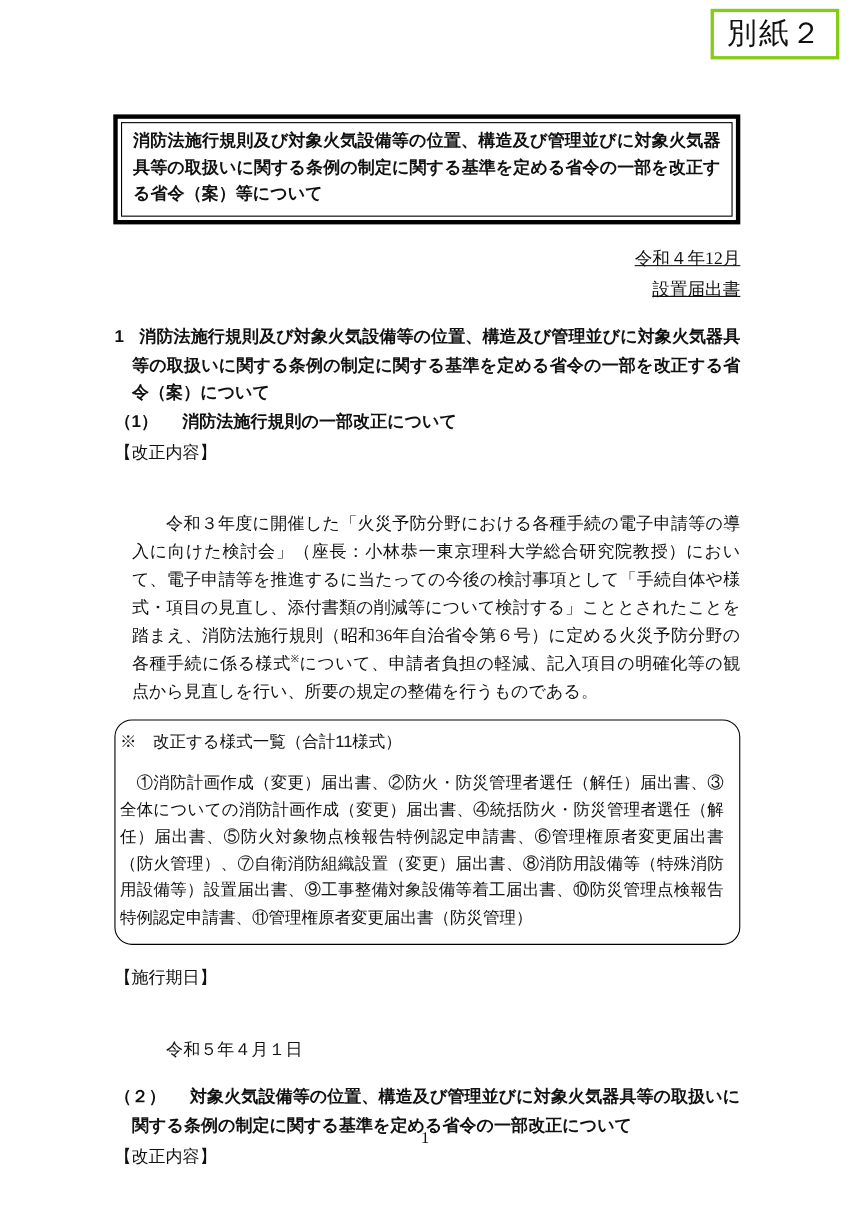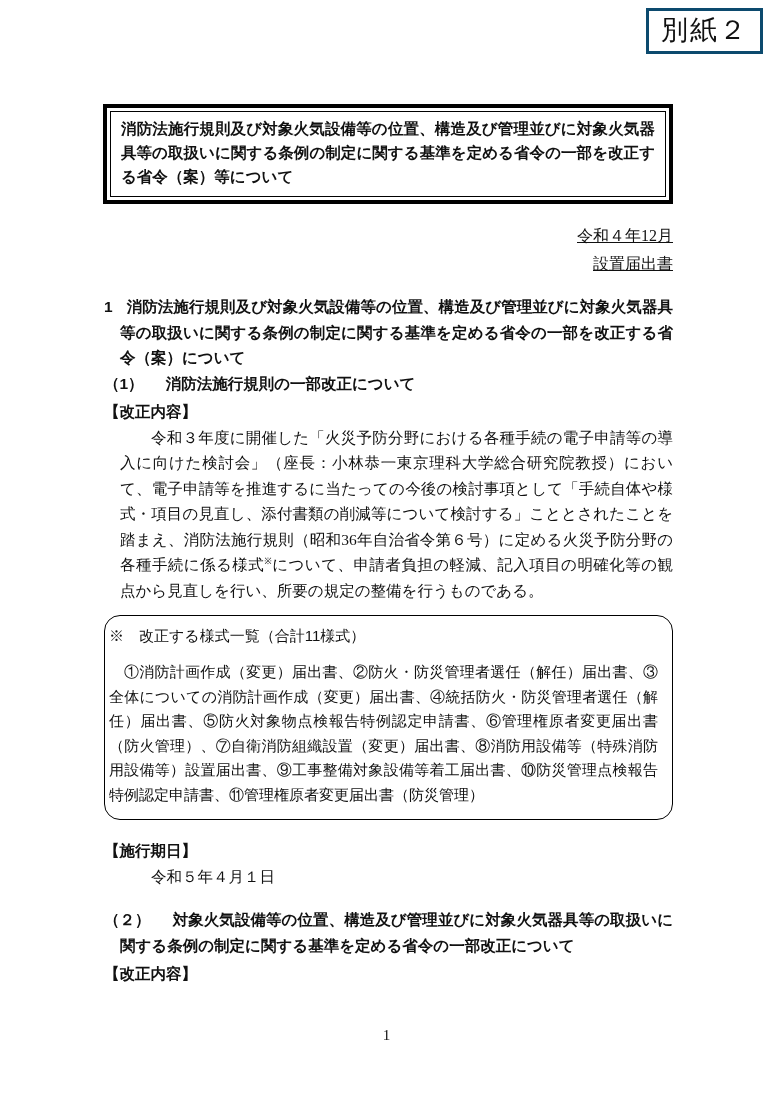--- a/index.html
+++ b/index.html
@@ -8,21 +8,21 @@
     position:relative;
     width:773px; height:1102px;
     background:#ffffff;
     color:#111111;
     font-family:"Liberation Serif", serif;
     overflow:hidden;
   }
   
   .besshi-box {
     position:absolute; top:8px; right:10px;
-    border:3px solid #0c4a6e;
+    border:3px solid #84cc16;
     padding:1px 12px 3px 12px;
     font-family:"Liberation Sans", sans-serif;
     font-size:27px; font-weight:500;
     letter-spacing:2px;
     background:#fff;
   }
   
   .title-box {
     margin:104px 100px 0 103px;
     border:4px solid #000;
@@ -60,27 +60,28 @@
   .h1 .num { margin-right:14px; }
   .h2 {
     font-family:Liberation Sans, sans-serif;
     font-weight:600;
     padding-left:16px; text-indent:-16px;
     text-align:justify;
   }
   .h2 .num { margin-right:22px; }
   .label {
     font-family:"Liberation Sans", sans-serif;
-    font-weight:700;
+    font-weight:400;
     margin-top:3px;
   }
   .para {
     margin-left:16px;
     text-indent:2em;
     text-align:justify;
+    margin-top:39px;
   }
   .para sup {
     font-size:9px;
     vertical-align:super;
     line-height:0;
   }
   .note-box {
     margin-top:12px;
     border:1.5px solid #000;
     border-radius:16px;

